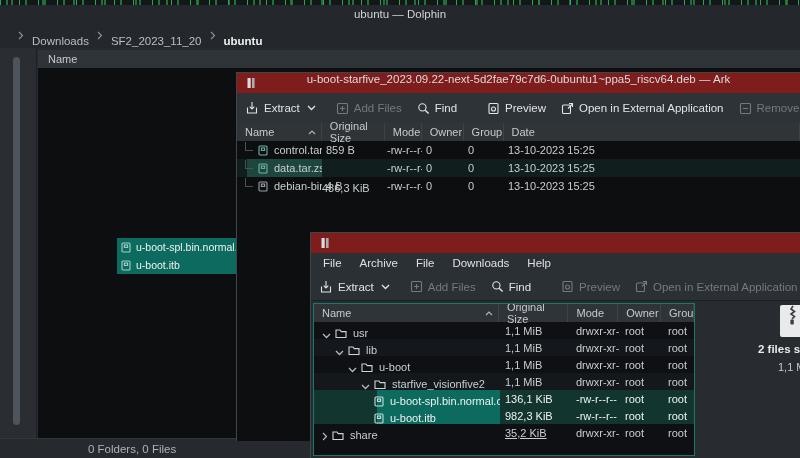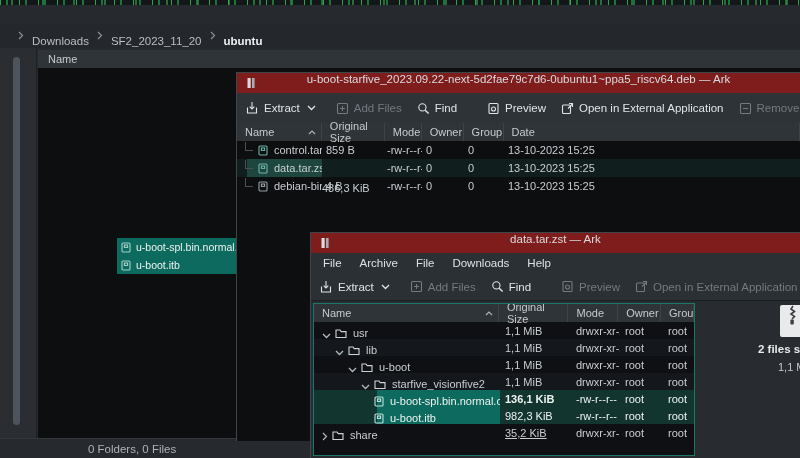--- a/index.html
+++ b/index.html
@@ -91,20 +91,23 @@
   #sel-label { position:absolute; left:61px; top:42px; font-size:11.5px; font-weight:bold; color:#e8eaec; white-space:nowrap; }
   #sel-size { position:absolute; left:81px; top:60px; font-size:11px; color:#c3c7cb; white-space:nowrap; }
 </style>
 </head>
 <body>
 
 <div id="stage">
 
   <div id="noise-strip" class="abs"></div>
 
+  <div id="dolphin-titlebar" class="abs">
+    <span>ubuntu — Dolphin</span>
+  </div>
   <div id="dolphin-breadcrumb" class="abs">
       <span class="bc-chev">
         <svg width="6" height="9" viewBox="0 0 6 9" fill="none" stroke="currentColor" stroke-width="1.1">
           <path d="M1 1l3.5 3.5L1 8" stroke-width="1.2"></path>
         </svg>
       </span>
       <span class="crumb">Downloads</span>
       <span class="bc-chev">
         <svg width="6" height="9" viewBox="0 0 6 9" fill="none" stroke="currentColor" stroke-width="1.1">
           <path d="M1 1l3.5 3.5L1 8" stroke-width="1.2"></path>
@@ -305,21 +308,20 @@
   </div>
 
   <div id="ark-data" class="abs win">
     <div class="titlebar">
       <span class="app-icn icn">
           <svg width="12" height="12" viewBox="0 0 12 12">
             <rect x="2.5" y="1" width="3.2" height="10" fill="#d8dbde"></rect>
             <rect x="7" y="1" width="2.6" height="10" fill="#a9adb1"></rect>
           </svg>
         </span>
-      <span class="title">data.tar.zst — Ark</span>
     </div>
     <div class="menubar" id="data-menubar">
         <span class="menu-item">File</span>
         <span class="menu-item">Archive</span>
         <span class="menu-item">File</span>
         <span class="menu-item">Downloads</span>
         <span class="menu-item">Help</span>
       </div>
     <div class="toolbar" id="data-toolbar">
         <div class="tbtn enabled">
@@ -489,21 +491,21 @@
                 <div class="selbg"></div>
                 <span style="display: inline-block; width: 60px; flex-shrink: 0;"></span>
                 <span class="icn fic">
                   <svg width="10" height="11" viewBox="0 0 10 11" fill="none" stroke="currentColor" stroke-width="1.1">
                     <rect x="1" y="1" width="8" height="9" rx="1" stroke="#bfe2dc"></rect>
                     <rect x="3.4" y="3" width="3.2" height="2.4" stroke="#bfe2dc"></rect>
                   </svg>
                 </span>
                 <span class="fname">u-boot-spl.bin.normal.out</span>
               </div>
-              <div class="cell" style="width: 70px; padding-left: 5px; font-weight: bold;">136,1 KiB</div>
+              <div class="cell" style="width: 70px; padding-left: 5px;">136,1 KiB</div>
               <div class="cell" style="width: 50px; padding-left: 6px;">-rw-r--r--</div>
               <div class="cell" style="width: 43px; padding-left: 5px;">root</div>
               <div class="cell" style="width: 33px; padding-left: 5px;">root</div>
             </div>
             <div class="trow alt selected">
               <div class="cell dt-name" style="width: 186px;">
                 <div class="selbg"></div>
                 <span style="display: inline-block; width: 60px; flex-shrink: 0;"></span>
                 <span class="icn fic">
                   <svg width="10" height="11" viewBox="0 0 10 11" fill="none" stroke="currentColor" stroke-width="1.1">

